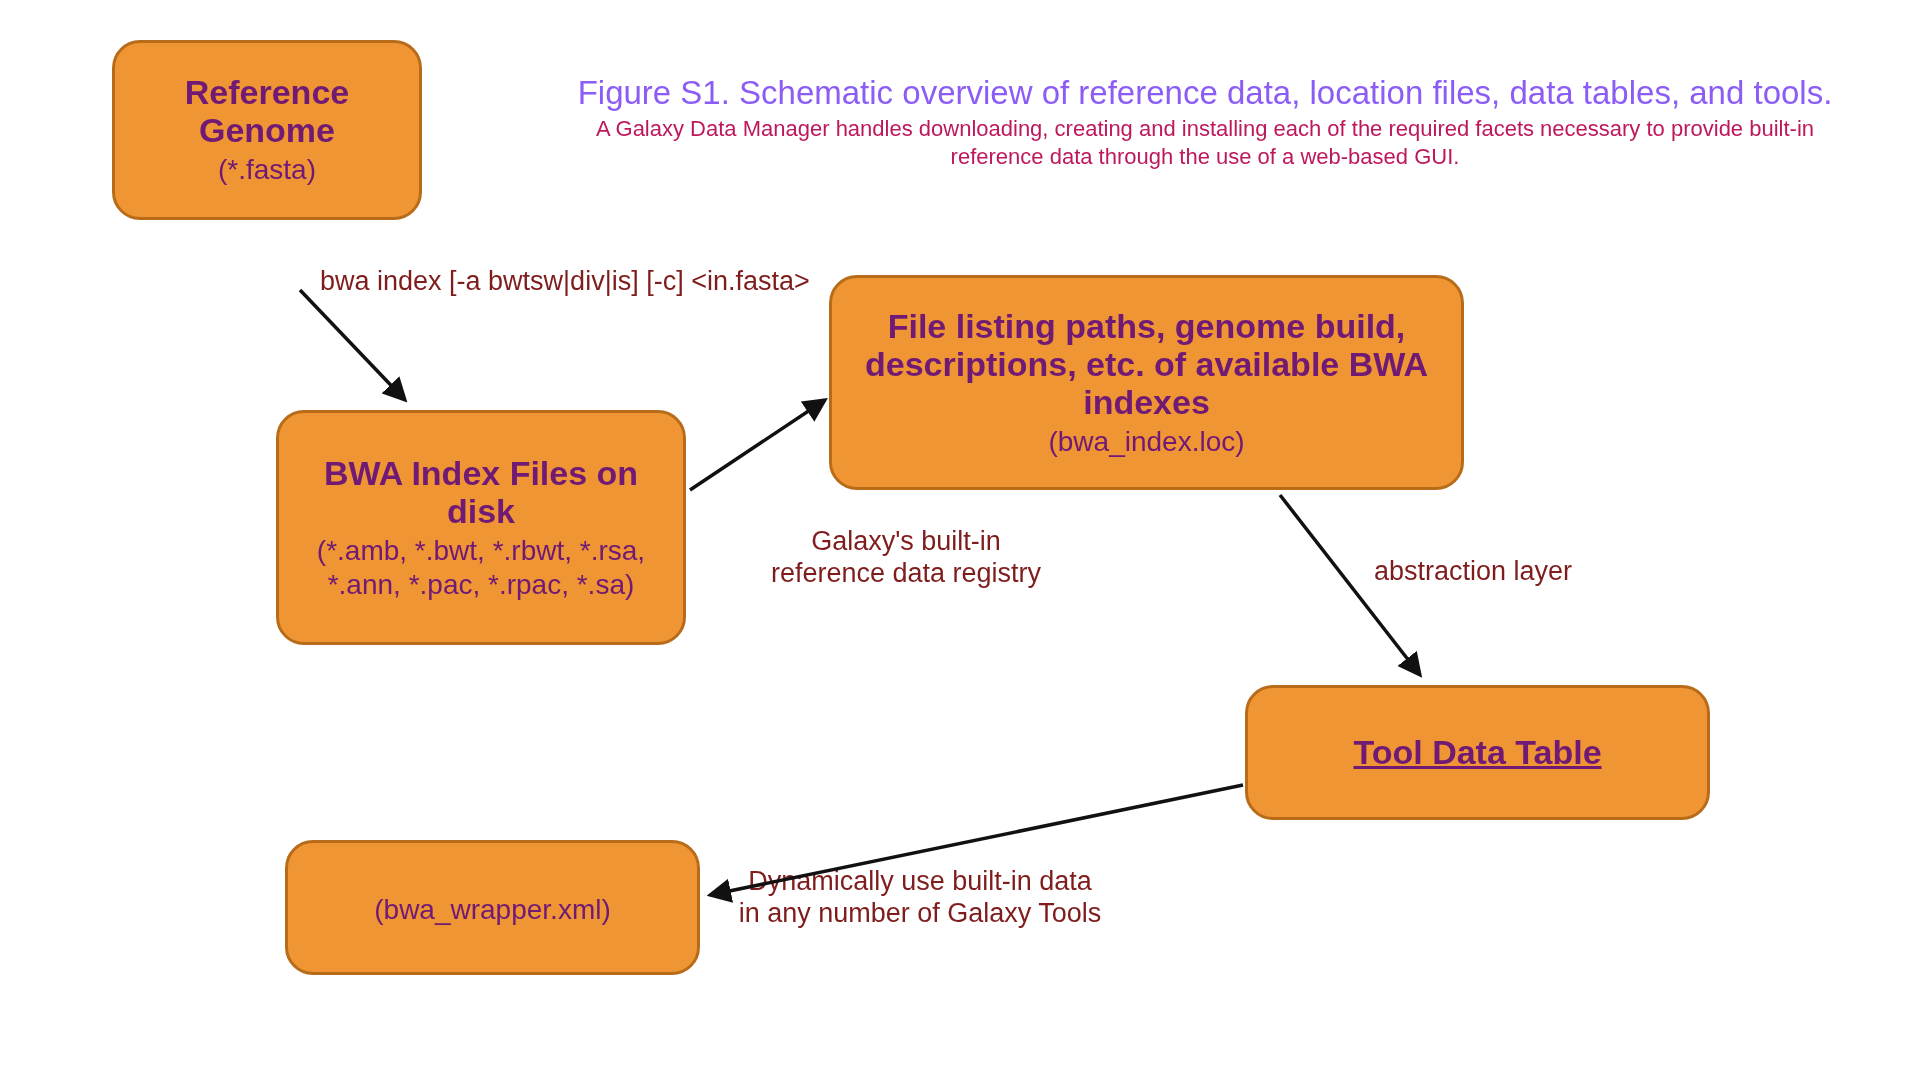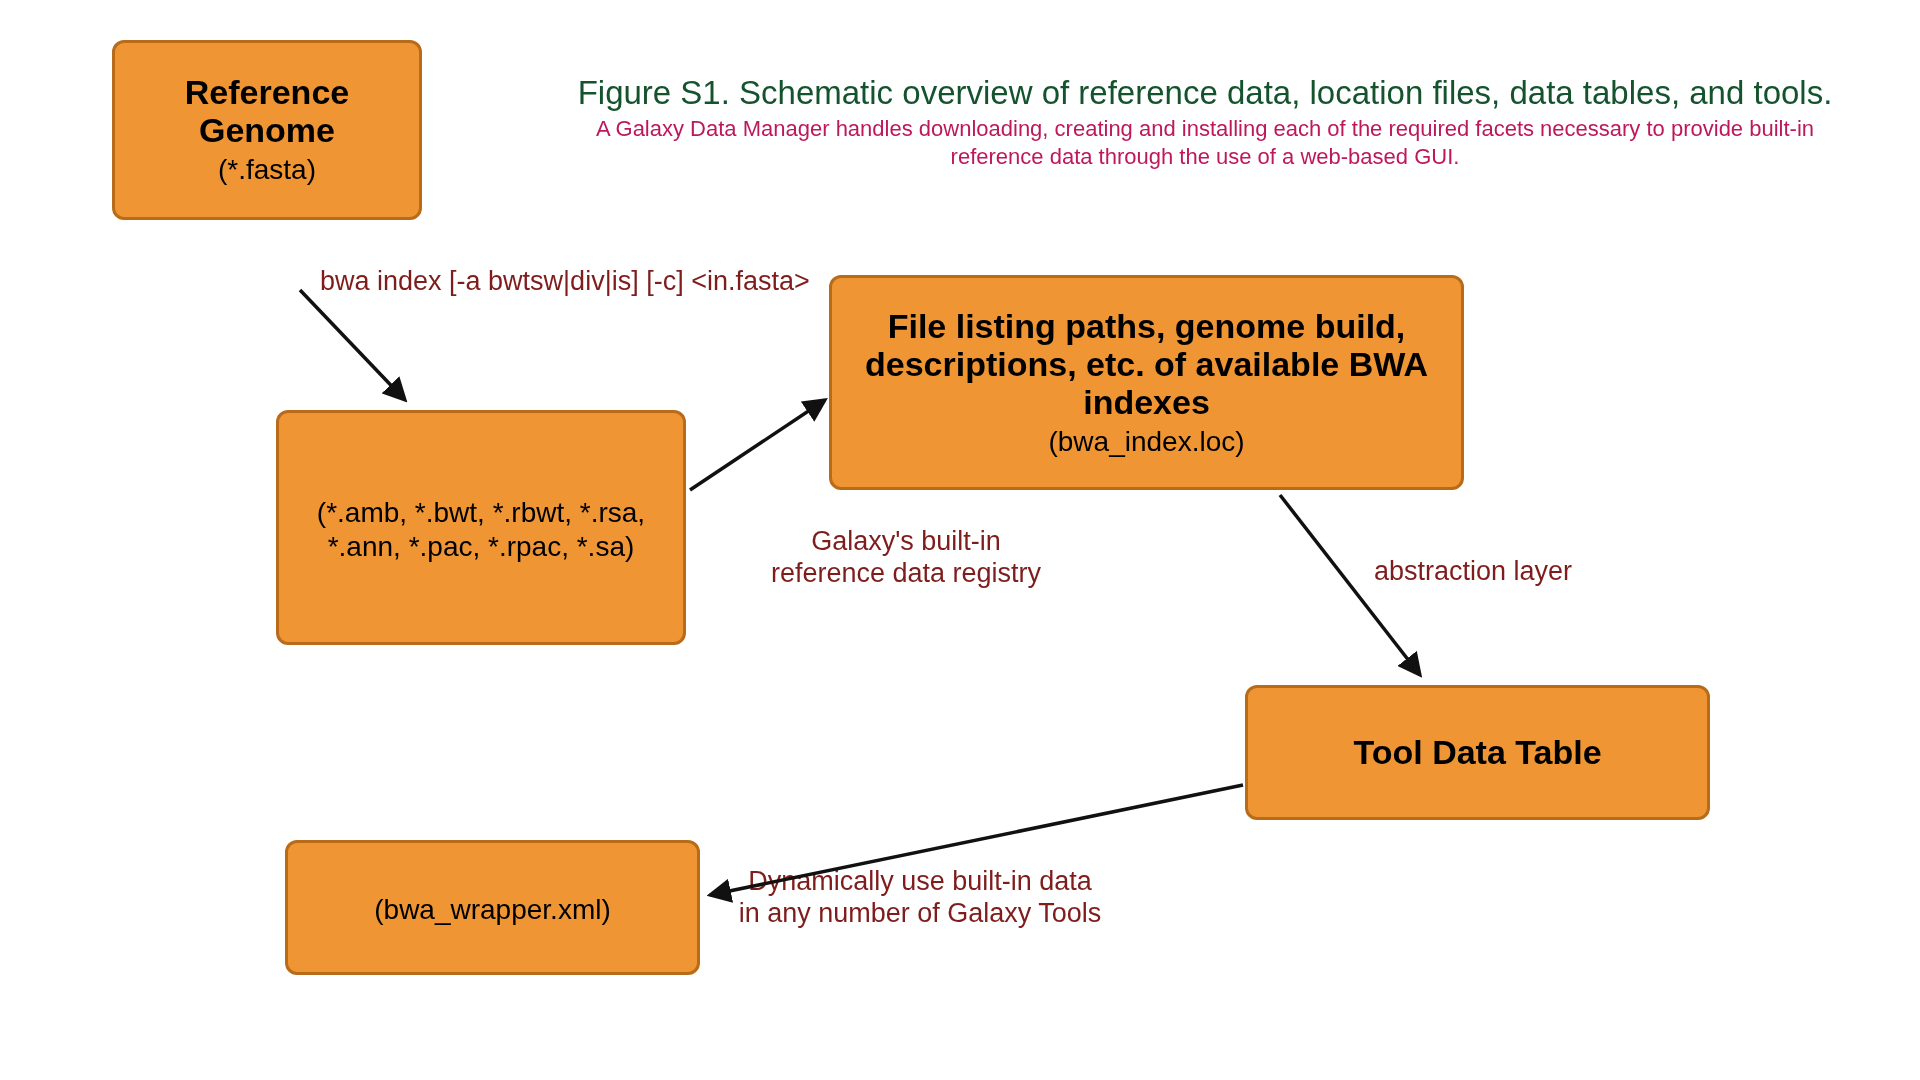--- a/index.html
+++ b/index.html
@@ -8,43 +8,43 @@
       height: 1080px;
       background: white;
       font-family: "Gill Sans", "Gill Sans MT", "Helvetica Neue", Helvetica, Arial, sans-serif;
       position: relative;
       overflow: hidden;
     }
     .box {
       position: absolute;
       background: #ef9533;
       border: 3px solid #b86c1a;
-      border-radius: 12px;
-      color: #000000;
+      border-radius: 28px;
+      color: #701a75;
       text-align: center;
       display: flex;
       flex-direction: column;
       justify-content: center;
       align-items: center;
       padding: 18px 22px;
     }
     .box .title {
       font-weight: 700;
       font-size: 34px;
       line-height: 1.12;
     }
     .box .subtitle {
       font-weight: 400;
       font-size: 28px;
       line-height: 1.2;
       margin-top: 4px;
     }
     .figure-title {
       position: absolute;
-      color: #14532d;
+      color: #8b5cf6;
       font-size: 33px;
       font-weight: 400;
       text-align: center;
       line-height: 1.25;
     }
     .figure-desc {
       position: absolute;
       color: #be185d;
       font-size: 22px;
       font-weight: 400;
@@ -72,29 +72,30 @@
 
 <div class="figure-title" style="left:555px; top:72px; width:1300px;">Figure S1. Schematic overview of reference data, location files, data tables, and tools.</div>
 <div class="figure-desc" style="left:555px; top:115px; width:1300px;">A Galaxy Data Manager handles downloading, creating and installing each of the required facets necessary to provide built-in reference data through the use of a web-based GUI.</div>
 
 <div class="box" style="left:112px; top:40px; width:310px; height:180px;">
   <div class="title">Reference Genome</div>
   <div class="subtitle">(*.fasta)</div>
 </div>
 
 <div class="box" style="left:276px; top:410px; width:410px; height:235px;">
+  <div class="title">BWA Index Files on disk</div>
   <div class="subtitle">(*.amb, *.bwt, *.rbwt, *.rsa, *.ann, *.pac, *.rpac, *.sa)</div>
 </div>
 
 <div class="box" style="left:805px; top:275px; width:635px; height:215px;margin-left:24px;">
   <div class="title">File listing paths, genome build, descriptions, etc. of available BWA indexes</div>
   <div class="subtitle">(bwa_index.loc)</div>
 </div>
 
-<div class="box" style="left:1245px; top:685px; width:465px; height:135px;">
+<div class="box" style="left:1245px; top:685px; width:465px; height:135px;text-decoration:underline;">
   <div class="title">Tool Data Table</div>
 </div>
 
 <div class="box" style="left:285px; top:840px; width:415px; height:135px;">
   <div class="subtitle">(bwa_wrapper.xml)</div>
 </div>
 
 <div class="edge-label" style="left:320px; top:265px; width:560px; text-align:left;">bwa index [-a bwtsw|div|is] [-c] &lt;in.fasta&gt;</div>
 
 <div class="edge-label" style="left:756px; top:525px; width:300px;">Galaxy's built-in reference data registry</div>

